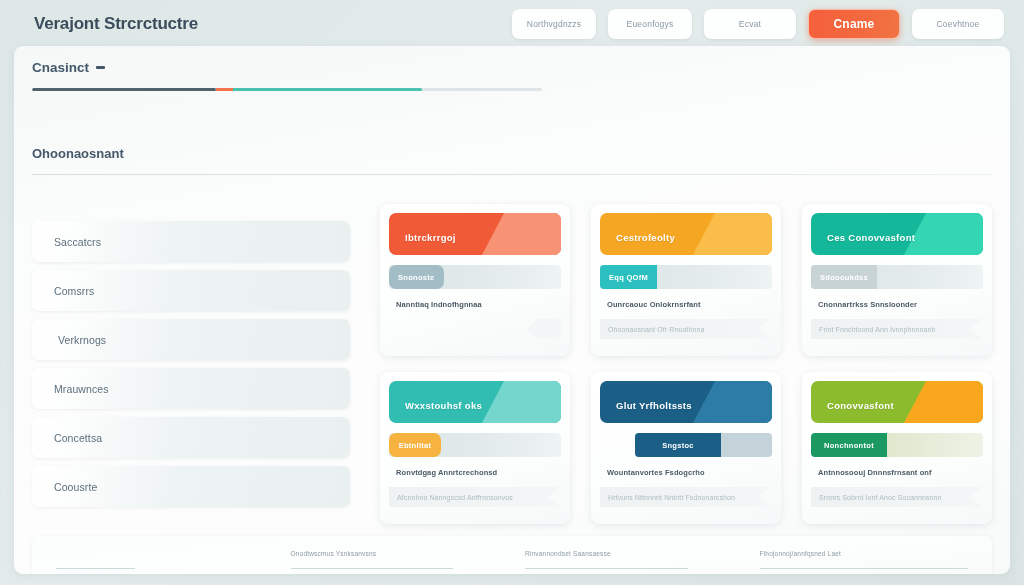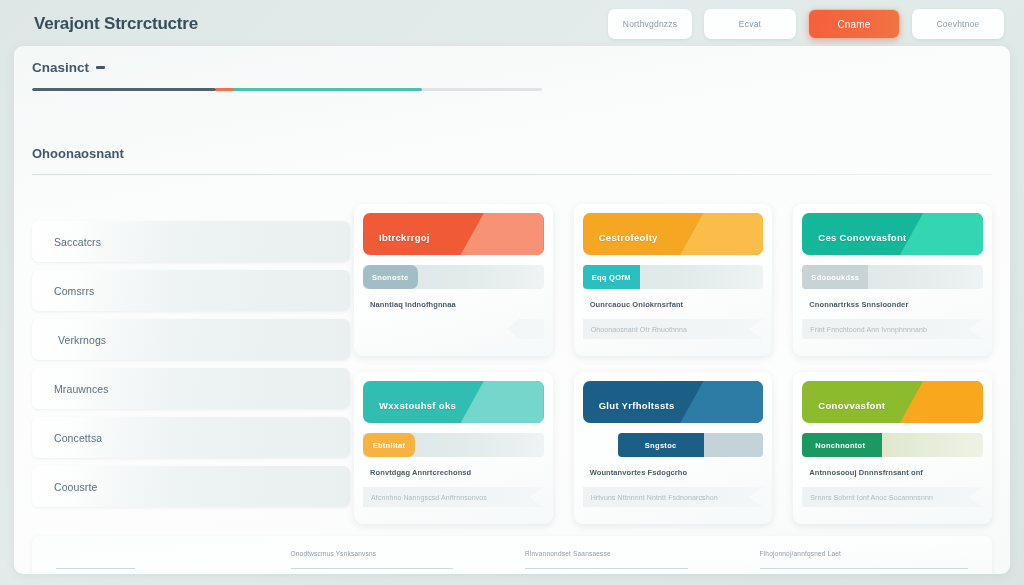--- a/index.html
+++ b/index.html
@@ -56,22 +56,22 @@
     color: #8b9aa3;
     letter-spacing: 0.2px;
     white-space: nowrap;
     cursor: pointer;
   }
   .nav-btn.w-wide { min-width: 92px; }
 
   .nav-btn.primary {
     background: linear-gradient(100deg, #f4603c 0%, #f4693f 60%, #f07444 100%);
     color: #ffffff;
-    font-weight: 400;
-    font-size: 10px;
+    font-weight: 700;
+    font-size: 12px;
     box-shadow: 0 2px 6px rgba(221,96,56,0.40);
     border: 1px solid rgba(255,255,255,0.55);
   }
 
   
   .panel {
     position: absolute;
     left: 14px;
     top: 46px;
     width: 996px;
@@ -149,21 +149,21 @@
   }
 
   
   .body-grid {
     position: absolute;
     left: 0; top: 158px;
     width: 996px;
     height: 320px;
     display: flex;
     padding: 0 18px;
-    gap: 4px;
+    gap: 30px;
   }
 
   
   .sidebar {
     width: 318px;
     display: flex;
     flex-direction: column;
     gap: 8px;
     padding-top: 17px;
   }
@@ -336,20 +336,21 @@
   }
   .foot-col:nth-child(1) .foot-head { opacity: 0; }
 </style>
 </head>
 <body>
 
 <div class="topbar">
   <div class="app-title">Verajont Strcrctuctre</div>
   <div class="topnav">
     <div class="nav-btn">Northvgdnzzs</div>
+    <div class="nav-btn">Eueonfogys</div>
     <div class="nav-btn w-wide">Ecvat</div>
     <div class="nav-btn primary w-wide">Cname</div>
     <div class="nav-btn w-wide">Coevhtnoe</div>
   </div>
 </div>
 
 <div class="panel">
 
   <div class="sec-progress">
     <div class="sec-title">

